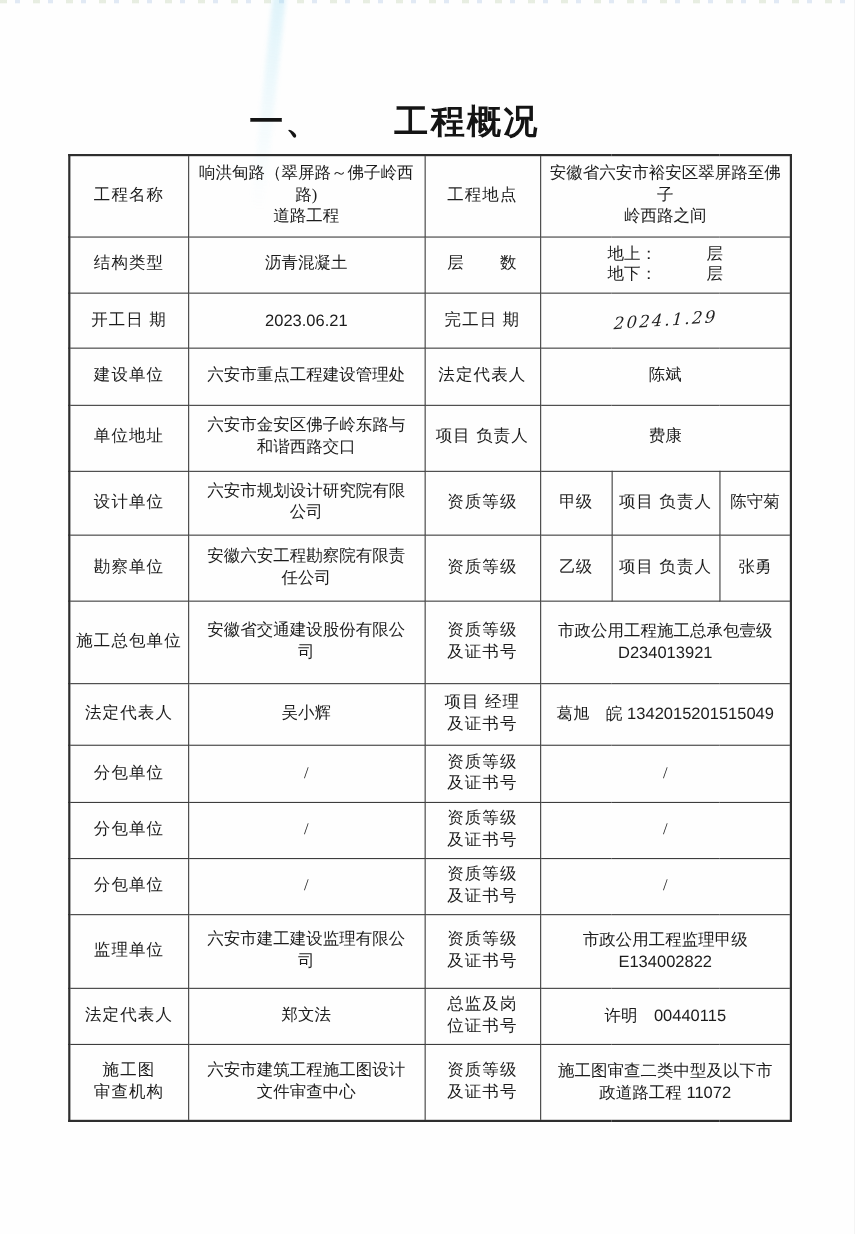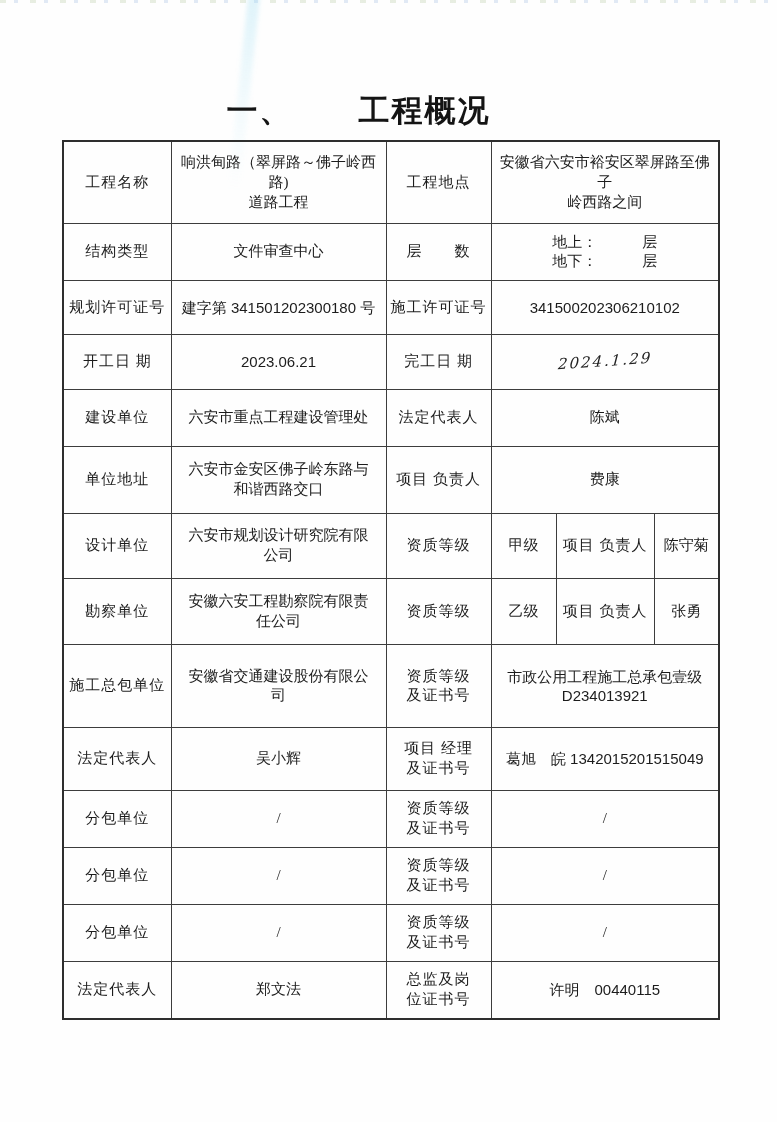--- a/index.html
+++ b/index.html
@@ -84,32 +84,26 @@
       <td>响洪甸路（翠屏路～佛子岭西路)
 道路工程</td>
       <td class="lbl">工程地点</td>
       <td colspan="3">安徽省六安市裕安区翠屏路至佛子
 岭西路之间</td>
     </tr>
 
 
     <tr style="height:41px">
       <td class="lbl">结构类型</td>
-      <td>文件审查中心</td>
+      <td>沥青混凝土</td>
       <td class="lbl">层　　数</td>
       <td colspan="3">地上：　　　层
 地下：　　　层</td>
     </tr>
 
-    <tr style="height:42px">
-      <td class="lbl">规划许可证号</td>
-      <td class="sans">建字第 341501202300180 号</td>
-      <td class="lbl">施工许可证号</td>
-      <td colspan="3" class="sans">341500202306210102</td>
-    </tr>
 
     <tr style="height:43px">
       <td class="lbl">开工日 期</td>
       <td class="sans">2023.06.21</td>
       <td class="lbl">完工日 期</td>
       <td colspan="3" class="hand"><span>2024.1.29</span></td>
     </tr>
 
     <tr style="height:45px">
       <td class="lbl">建设单位</td>
@@ -181,25 +175,44 @@
     </tr>
 
     <tr style="height:44px">
       <td class="lbl">分包单位</td>
       <td>/</td>
       <td class="lbl">资质等级
 及证书号</td>
       <td colspan="3">/</td>
     </tr>
 
+    <tr style="height:58px">
+      <td class="lbl">监理单位</td>
+      <td>六安市建工建设监理有限公
+司</td>
+      <td class="lbl">资质等级
+及证书号</td>
+      <td colspan="3" class="sans">市政公用工程监理甲级
+E134002822</td>
+    </tr>
 
     <tr style="height:43px">
       <td class="lbl">法定代表人</td>
       <td>郑文法</td>
       <td class="lbl">总监及岗
 位证书号</td>
       <td colspan="3" class="sans">许明　00440115</td>
     </tr>
 
+    <tr style="height:60px">
+      <td class="lbl">施工图
+审查机构</td>
+      <td>六安市建筑工程施工图设计
+文件审查中心</td>
+      <td class="lbl">资质等级
+及证书号</td>
+      <td colspan="3" class="sans">施工图审查二类中型及以下市
+政道路工程 11072</td>
+    </tr>
 
   </tbody>
     </table>
 </div>
 
 </body></html>

